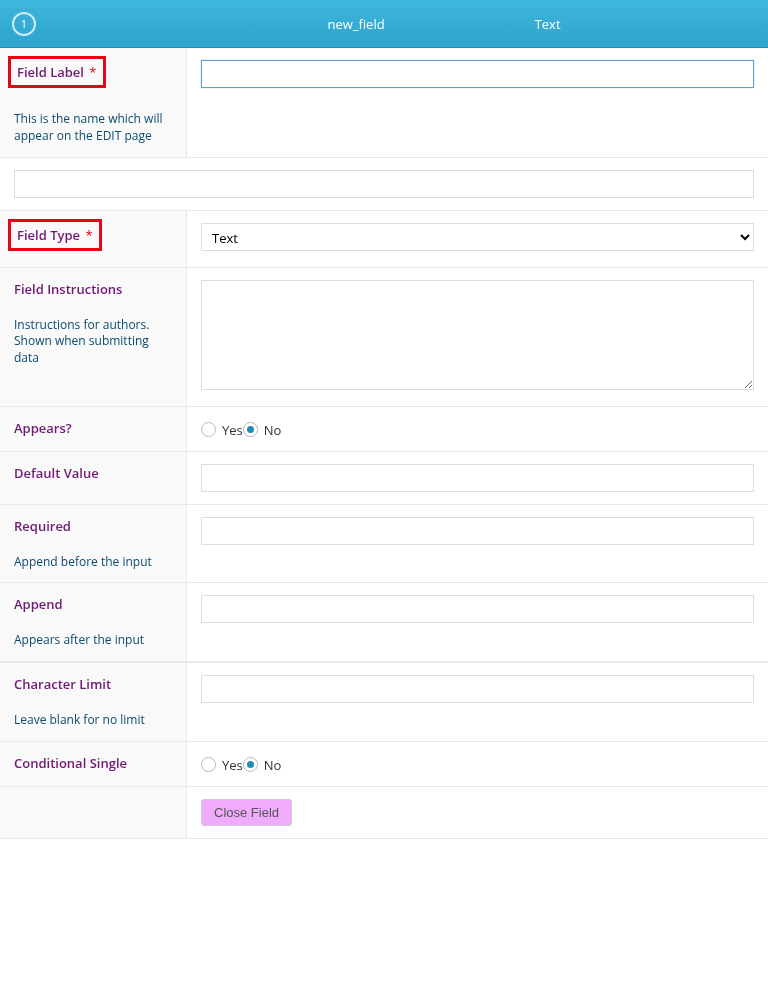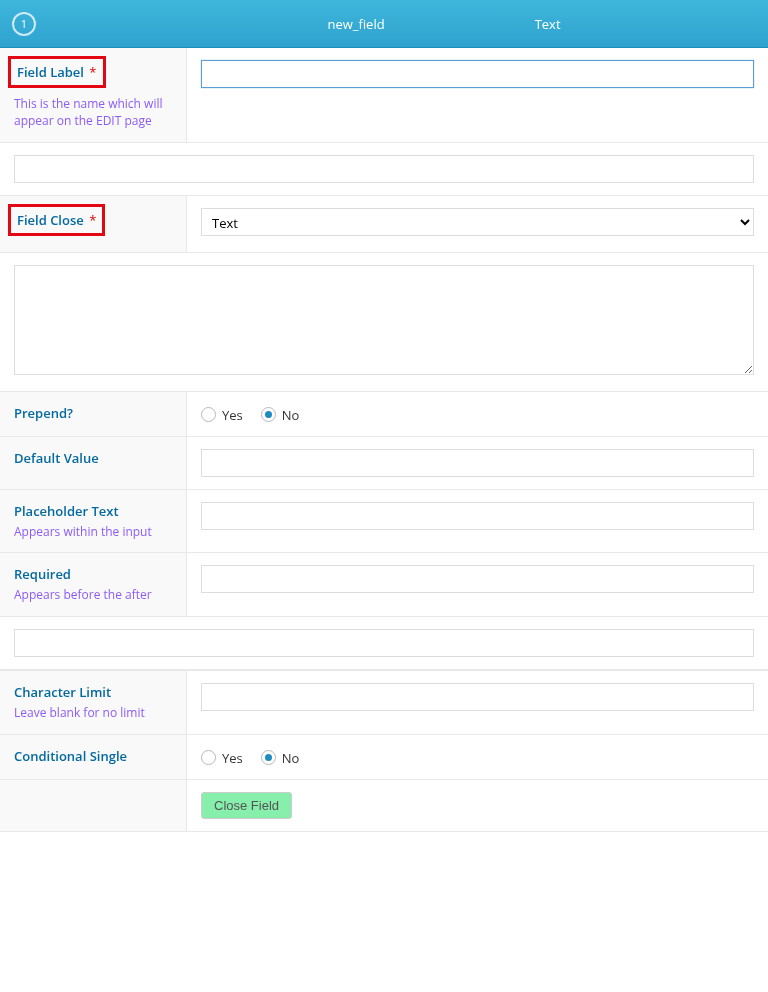--- a/index.html
+++ b/index.html
@@ -56,27 +56,27 @@
   border-right: 1px solid #e8e8e8;
 }
 .input-cell {
   flex: 1;
   padding: 12px 14px;
   background: #fff;
 }
 .label-title {
   font-weight: 600;
   font-size: 13px;
-  color: #0369a1;
+  color: #701a75;
   display: inline-block;
 }
 .label-desc {
   font-size: 12px;
-  color: #8b5cf6;
-  margin-top: 4px;
+  color: #0c4a6e;
+  margin-top: 19px;
   line-height: 1.4;
 }
 .req { color: #d00; margin-left: 2px; }
 
 .highlight {
   display: inline-block;
   border: 3px solid #e30613;
   padding: 4px 6px;
   margin: -4px -6px;
   margin-bottom: 4px;
@@ -101,21 +101,20 @@
 }
 .select-input {
   background: #fff;
   -webkit-appearance: menulist;
   appearance: menulist;
 }
 
 .radio-group {
   display: flex;
   align-items: flex-start;
-  gap: 18px;
   padding-top: 2px;
 }
 .radio-opt {
   display: flex;
   align-items: center;
   gap: 6px;
   font-size: 13px;
 }
 .radio {
   width: 15px;
@@ -131,21 +130,21 @@
 .radio.checked::after {
   content: "";
   width: 7px;
   height: 7px;
   background: #1e8cbe;
   border-radius: 50%;
 }
 
 .btn {
   display: inline-block;
-  background: #86efac;
+  background: #f0abfc;
   border: 1px solid #ccc;
   padding: 5px 12px;
   font-size: 13px;
   color: #555;
   cursor: pointer;
   border-radius: 3px;
 }
 
 .footer-row .label-cell { min-height: 50px; }
 </style>
@@ -179,40 +178,44 @@
 
   <div class="form-row">
     <div class="input-cell">
       <input class="text-input" type="text" value="" style="">
     </div>
   </div>
 
   <div class="form-row">
     <div class="label-cell">
       <span class="highlight">
-        <span class="label-title">Field Close</span>
+        <span class="label-title">Field Type</span>
         <span class="req">*</span>
       </span>
     </div>
     <div class="input-cell">
       <select class="select-input">
         <option>Text</option>
       </select>
     </div>
   </div>
 
   <div class="form-row">
+    <div class="label-cell">
+      <span class="label-title">Field Instructions</span>
+      <div class="label-desc">Instructions for authors. Shown when submitting data</div>
+    </div>
     <div class="input-cell">
       <textarea class="text-input" style=""></textarea>
     </div>
   </div>
 
   <div class="form-row">
     <div class="label-cell">
-      <span class="label-title">Prepend?</span>
+      <span class="label-title">Appears?</span>
     </div>
     <div class="input-cell">
       <div class="radio-group">
         <label class="radio-opt">
           <span class="radio"></span>
           <span>Yes</span>
         </label>
         <label class="radio-opt">
           <span class="radio checked"></span>
           <span>No</span>
@@ -223,41 +226,36 @@
 
   <div class="form-row">
     <div class="label-cell">
       <span class="label-title">Default Value</span>
     </div>
     <div class="input-cell">
       <input class="text-input" type="text" value="" style="">
     </div>
   </div>
 
-  <div class="form-row">
-    <div class="label-cell">
-      <span class="label-title">Placeholder Text</span>
-      <div class="label-desc">Appears within the input</div>
-    </div>
-    <div class="input-cell">
-      <input class="text-input" type="text" value="" style="">
-    </div>
-  </div>
 
   <div class="form-row">
     <div class="label-cell">
       <span class="label-title">Required</span>
-      <div class="label-desc">Appears before the after</div>
-    </div>
-    <div class="input-cell">
-      <input class="text-input" type="text" value="" style="">
-    </div>
-  </div>
-
-  <div class="form-row">
+      <div class="label-desc">Append before the input</div>
+    </div>
+    <div class="input-cell">
+      <input class="text-input" type="text" value="" style="">
+    </div>
+  </div>
+
+  <div class="form-row">
+    <div class="label-cell">
+      <span class="label-title">Append</span>
+      <div class="label-desc">Appears after the input</div>
+    </div>
     <div class="input-cell">
       <input class="text-input" type="text" value="" style="">
     </div>
   </div>
 
   <div class="form-row">
   </div>
 
   <div class="form-row">
     <div class="label-cell">

